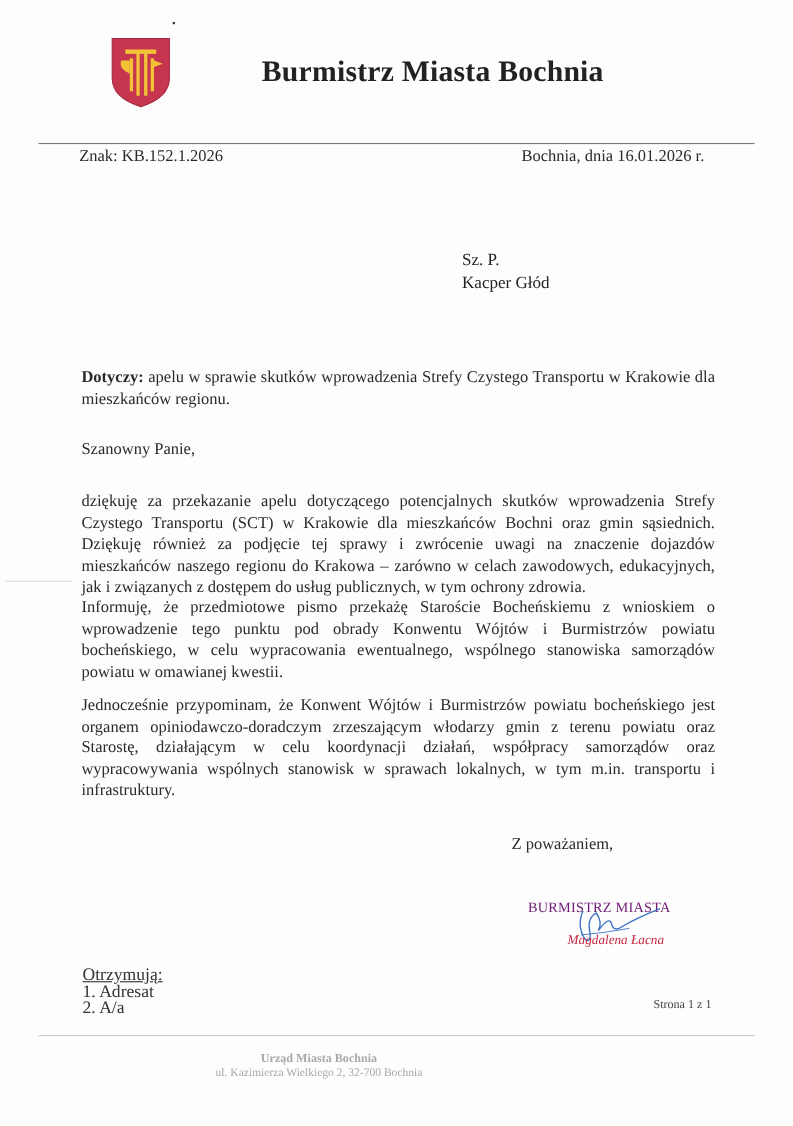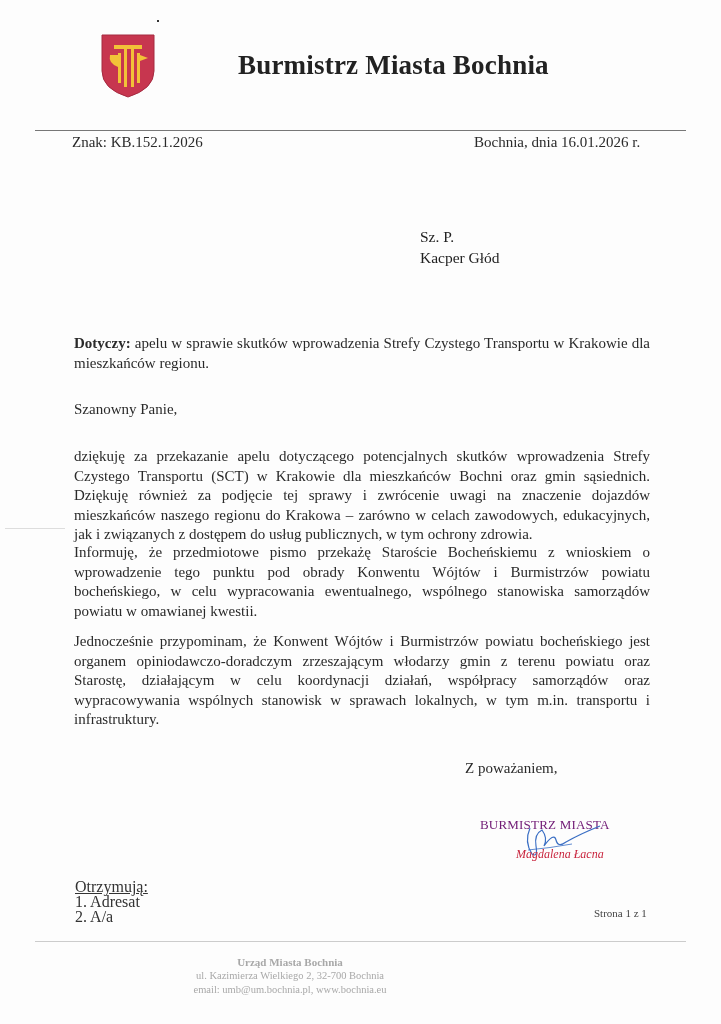--- a/index.html
+++ b/index.html
@@ -85,14 +85,13 @@
   <div>2. A/a</div>
 </div>
 
 <div class="abs page">Strona 1 z 1</div>
 
 <div class="abs rule-bottom"></div>
 
 <div class="abs footer">
   <div class="fh">Urząd Miasta Bochnia</div>
   <div>ul. Kazimierza Wielkiego 2, 32-700 Bochnia</div>
-  <div>email: umb@um.bochnia.pl, www.bochnia.eu</div>
 </div>
 
 </body></html>

